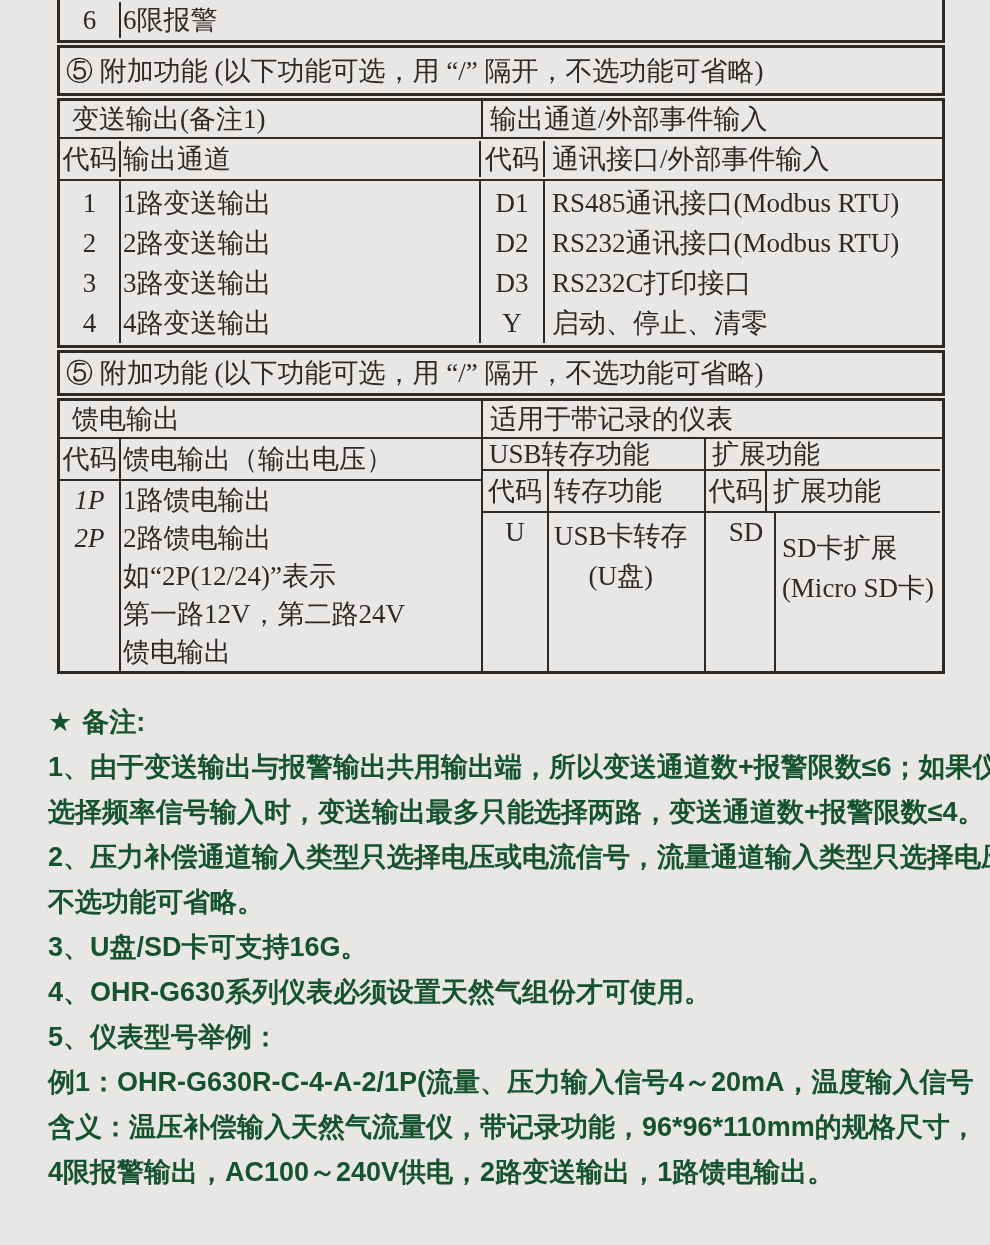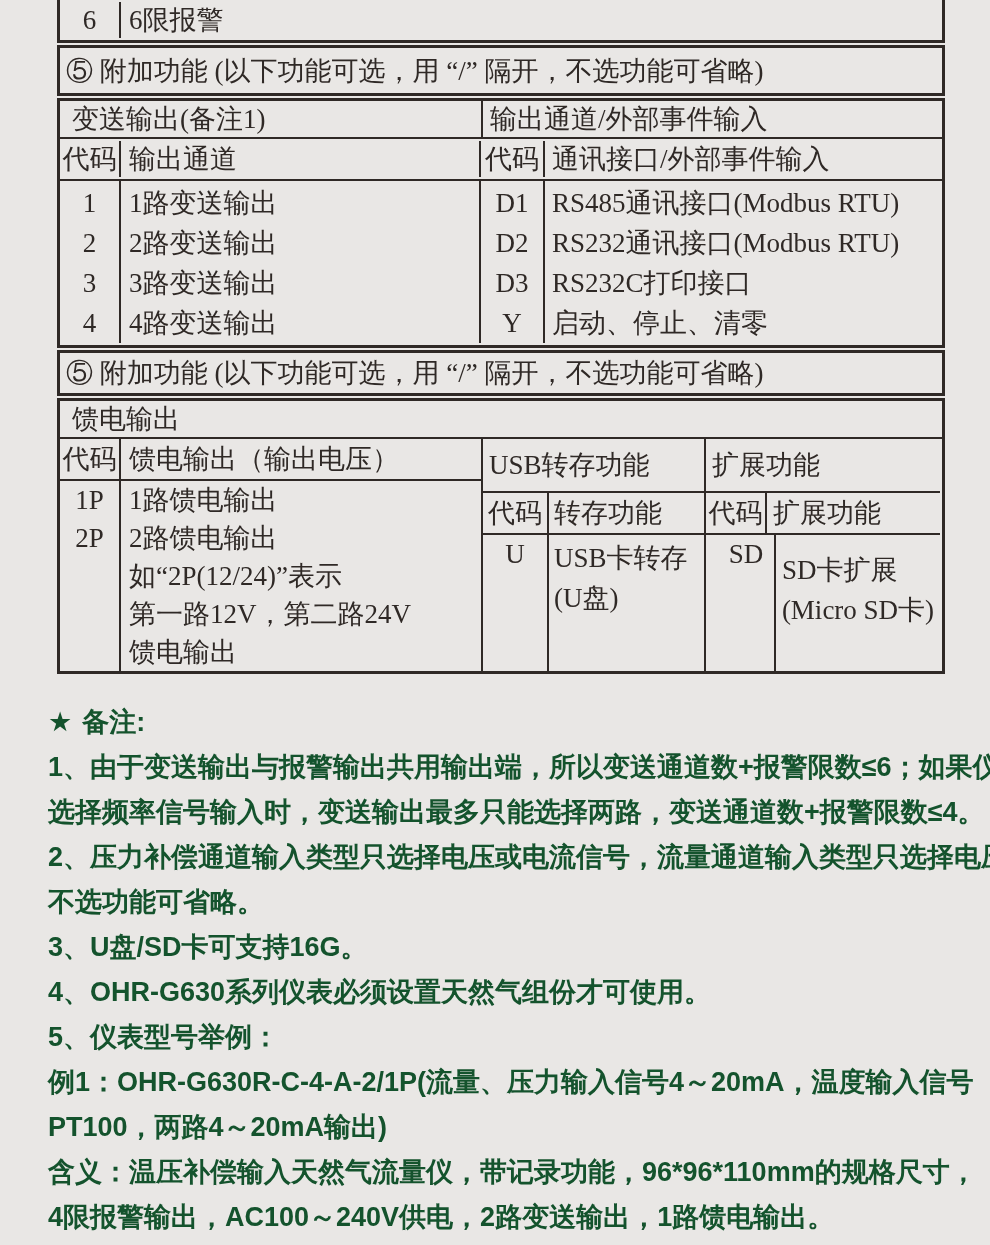--- a/index.html
+++ b/index.html
@@ -17,21 +17,21 @@
     position:absolute;left:57px;width:888px;
     border:3px solid #2f2926;box-sizing:border-box;
     background:#e9e7e5;
     font-size:27px;
   }
   .row{display:flex;align-items:center;box-sizing:border-box;}
   .hline{border-bottom:2px solid #2f2926;}
   .cell{box-sizing:border-box;display:flex;align-items:center;overflow:hidden;white-space:nowrap;}
   .vline{border-left:2px solid #2f2926;}
   .c-code{width:59px;justify-content:center;}
-  .c-main{width:360px;padding-left:8px;}
+  .c-main{width:360px;padding-left:2px;}
   .c-code2{width:64px;justify-content:center;}
   .c-main2{width:393px;padding-left:7px;}
   .half-l{width:421px;padding-left:12px;}
   .half-r{width:459px;padding-left:7px;}
   .lines{display:block;}
   .lines > div{line-height:40px;height:40px;}
 
   
   .fragment{top:0;height:43px;border-top:none;}
   .fragment .row{height:40px;}
@@ -59,26 +59,26 @@
   .t2-title{height:38px;}
   .t2-body{display:flex;height:232px;}
   .t2-left{width:421px;display:flex;flex-direction:column;}
   .t2-left-head{height:42px;border-bottom:2px solid #2f2926;display:flex;align-items:center;}
   .t2-left-block{flex:1;display:flex;align-items:flex-start;}
   .t2-left-block .lines > div{line-height:38px;height:38px;}
   .t2-right{width:459px;display:flex;border-left:2px solid #2f2926;}
   .t2-sec{display:flex;flex-direction:column;box-sizing:border-box;}
   .t2-sec-usb{width:221px;}
   .t2-sec-ext{width:236px;border-left:2px solid #2f2926;}
-  .t2-sec-title{height:54px;display:flex;align-items:center;padding-left:6px;border-bottom:2px solid #2f2926;box-sizing:border-box;}
+  .t2-sec-title{height:32px;display:flex;align-items:center;padding-left:6px;border-bottom:2px solid #2f2926;box-sizing:border-box;}
   .t2-sec-head{height:42px;display:flex;border-bottom:2px solid #2f2926;box-sizing:border-box;}
   .t2-sec-data{flex:1;display:flex;align-items:flex-start;}
   .t2-sec-data .lines > div,.t2-sec-head .cell{line-height:38px;}
   .usb-code{width:64px;}
-  .usb-main{width:155px;padding-left:5px;}
+  .usb-main{width:155px;padding-left:5px;text-align:center;}
   .ext-code{width:59px;}
   .ext-main{width:175px;padding-left:6px;}
   .codecell{display:flex;justify-content:center;align-items:center;box-sizing:border-box;}
   .t2-sec-head .codecell{align-items:center;}
   .t2-sec-data .codecell{padding-top:4px;align-items:flex-start;}
   .t2-sec-data .lines{padding-top:4px;}
 
   
   .notes{
     position:absolute;left:48px;top:694px;width:920px;
@@ -150,31 +150,32 @@
         </div>
       </div>
     </div>
   </div>
 
   <div class="sect sect2">⑤ 附加功能 (以下功能可选，用 “/” 隔开，不选功能可省略)</div>
 
   <div class="tbl table2">
     <div class="row t2-title hline">
       <div class="cell half-l">馈电输出</div>
+      <div class="cell half-r vline">适用于带记录的仪表</div>
     </div>
     <div class="t2-body">
 
       <div class="t2-left">
         <div class="t2-left-head">
           <div class="cell c-code">代码</div>
           <div class="cell c-main vline" style="height:100%;">馈电输出（输出电压）</div>
         </div>
         <div class="t2-left-block">
           <div class="cell c-code" style="align-items:flex-start;height:100%;">
-            <div class="lines" style="text-align:center;">
+            <div class="lines" style="text-align:center;font-style:italic;">
               <div>1P</div>
               <div>2P</div>
             </div>
           </div>
           <div class="cell c-main vline" style="align-items:flex-start;height:100%;">
             <div class="lines">
               <div>1路馈电输出</div>
               <div>2路馈电输出</div>
               <div>如“2P(12/24)”表示</div>
               <div>第一路12V，第二路24V</div>
@@ -224,18 +225,17 @@
   <div class="notes">
     <div><span class="star">★</span><span>备注:</span></div>
     <div>1、由于变送输出与报警输出共用输出端，所以变送通道数+报警限数≤6；如果仪表</div>
     <div>选择频率信号输入时，变送输出最多只能选择两路，变送通道数+报警限数≤4。</div>
     <div>2、压力补偿通道输入类型只选择电压或电流信号，流量通道输入类型只选择电压、</div>
     <div>不选功能可省略。</div>
     <div>3、U盘/SD卡可支持16G。</div>
     <div>4、OHR-G630系列仪表必须设置天然气组份才可使用。</div>
     <div>5、仪表型号举例：</div>
     <div>例1：OHR-G630R-C-4-A-2/1P(流量、压力输入信号4～20mA，温度输入信号</div>
-    <div>PT100，两路4～20mA输出)</div>
     <div>含义：温压补偿输入天然气流量仪，带记录功能，96*96*110mm的规格尺寸，</div>
     <div>4限报警输出，AC100～240V供电，2路变送输出，1路馈电输出。</div>
   </div>
 
 </div>
 
 </body></html>

